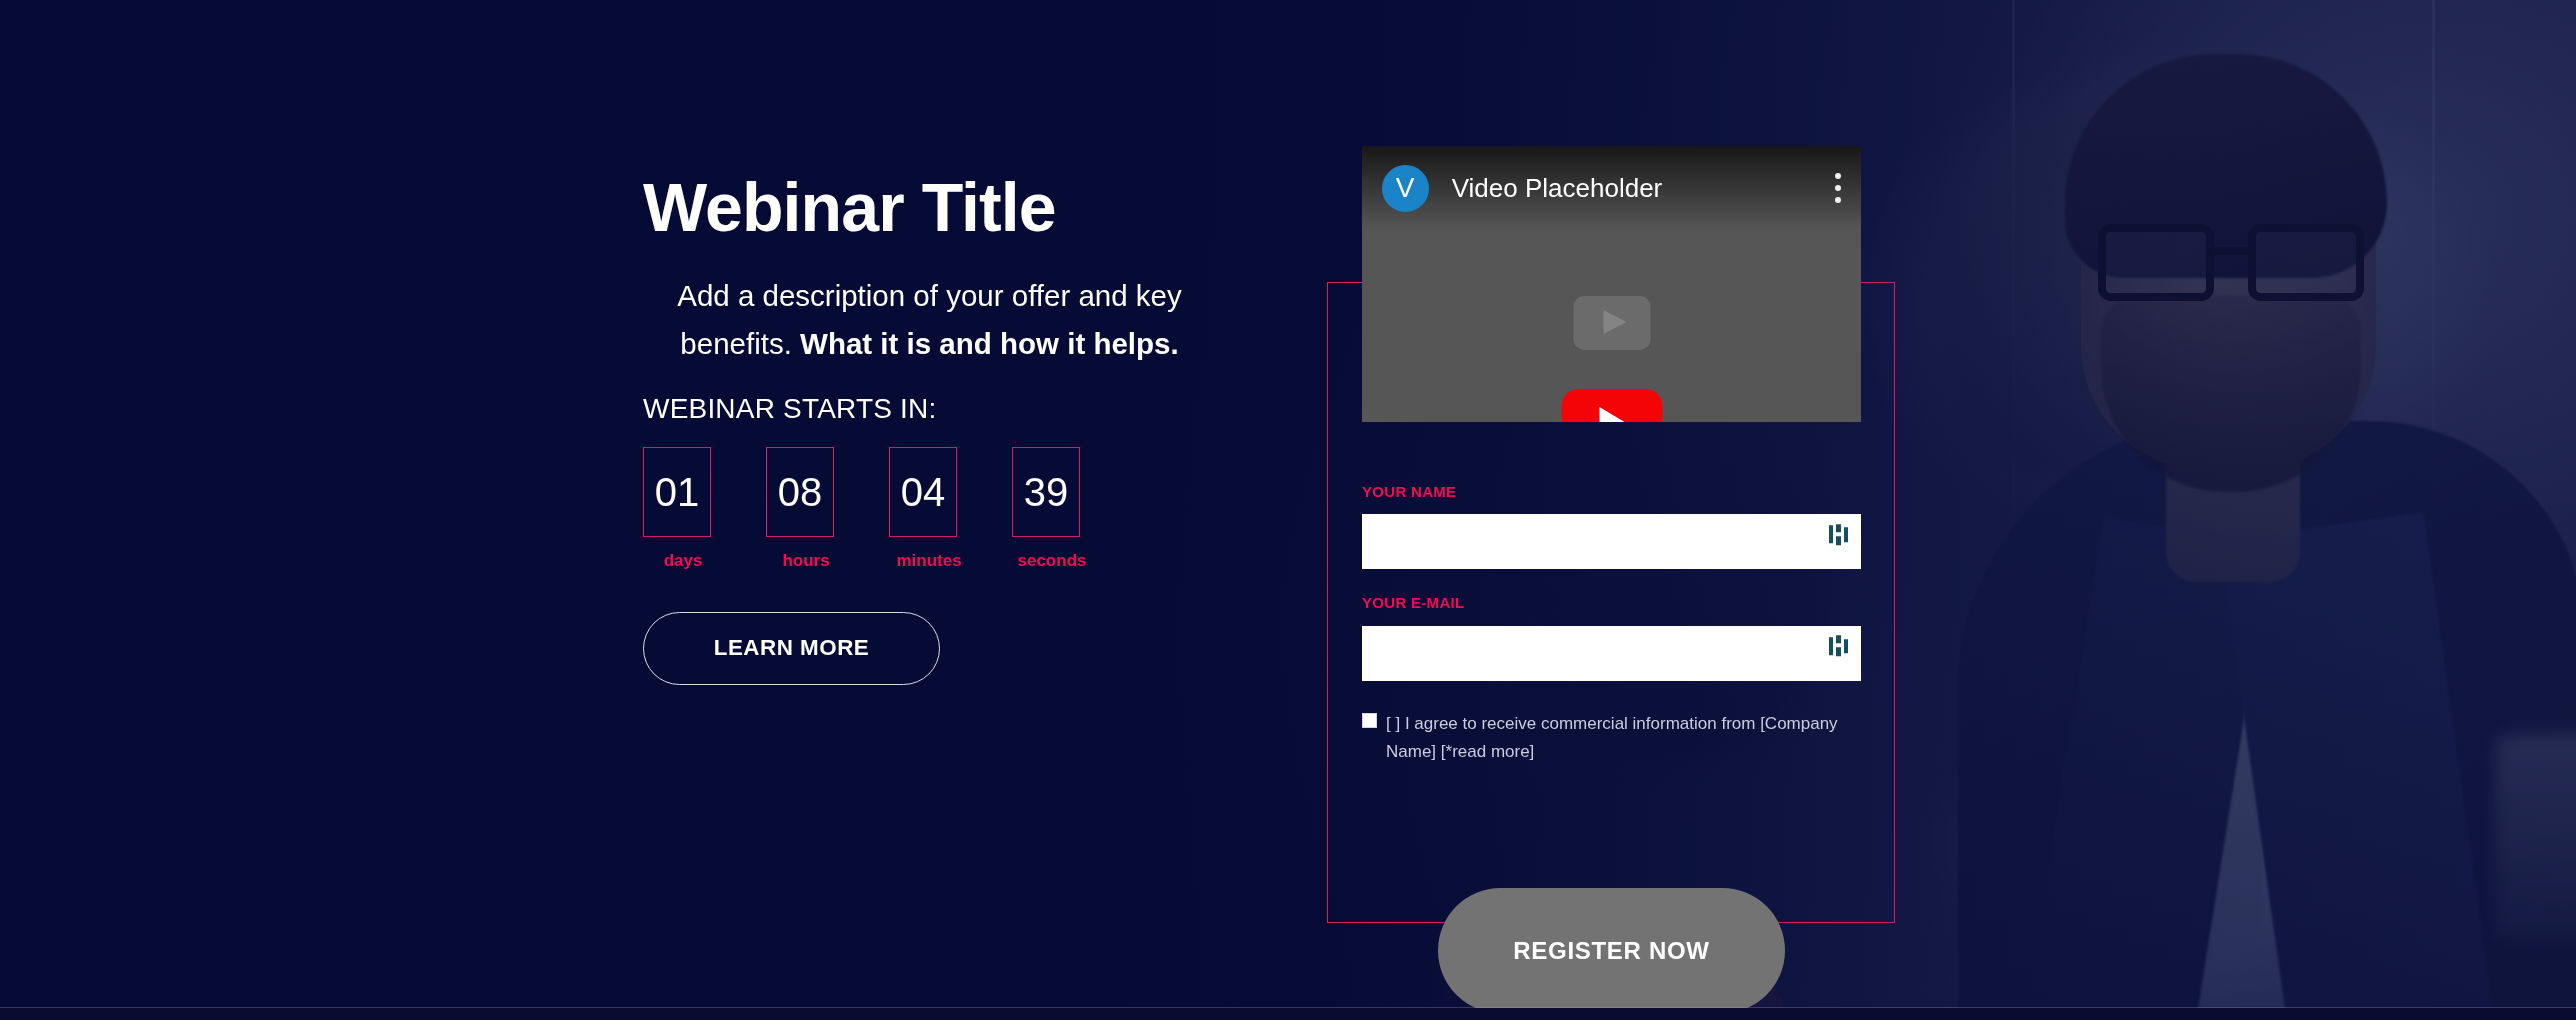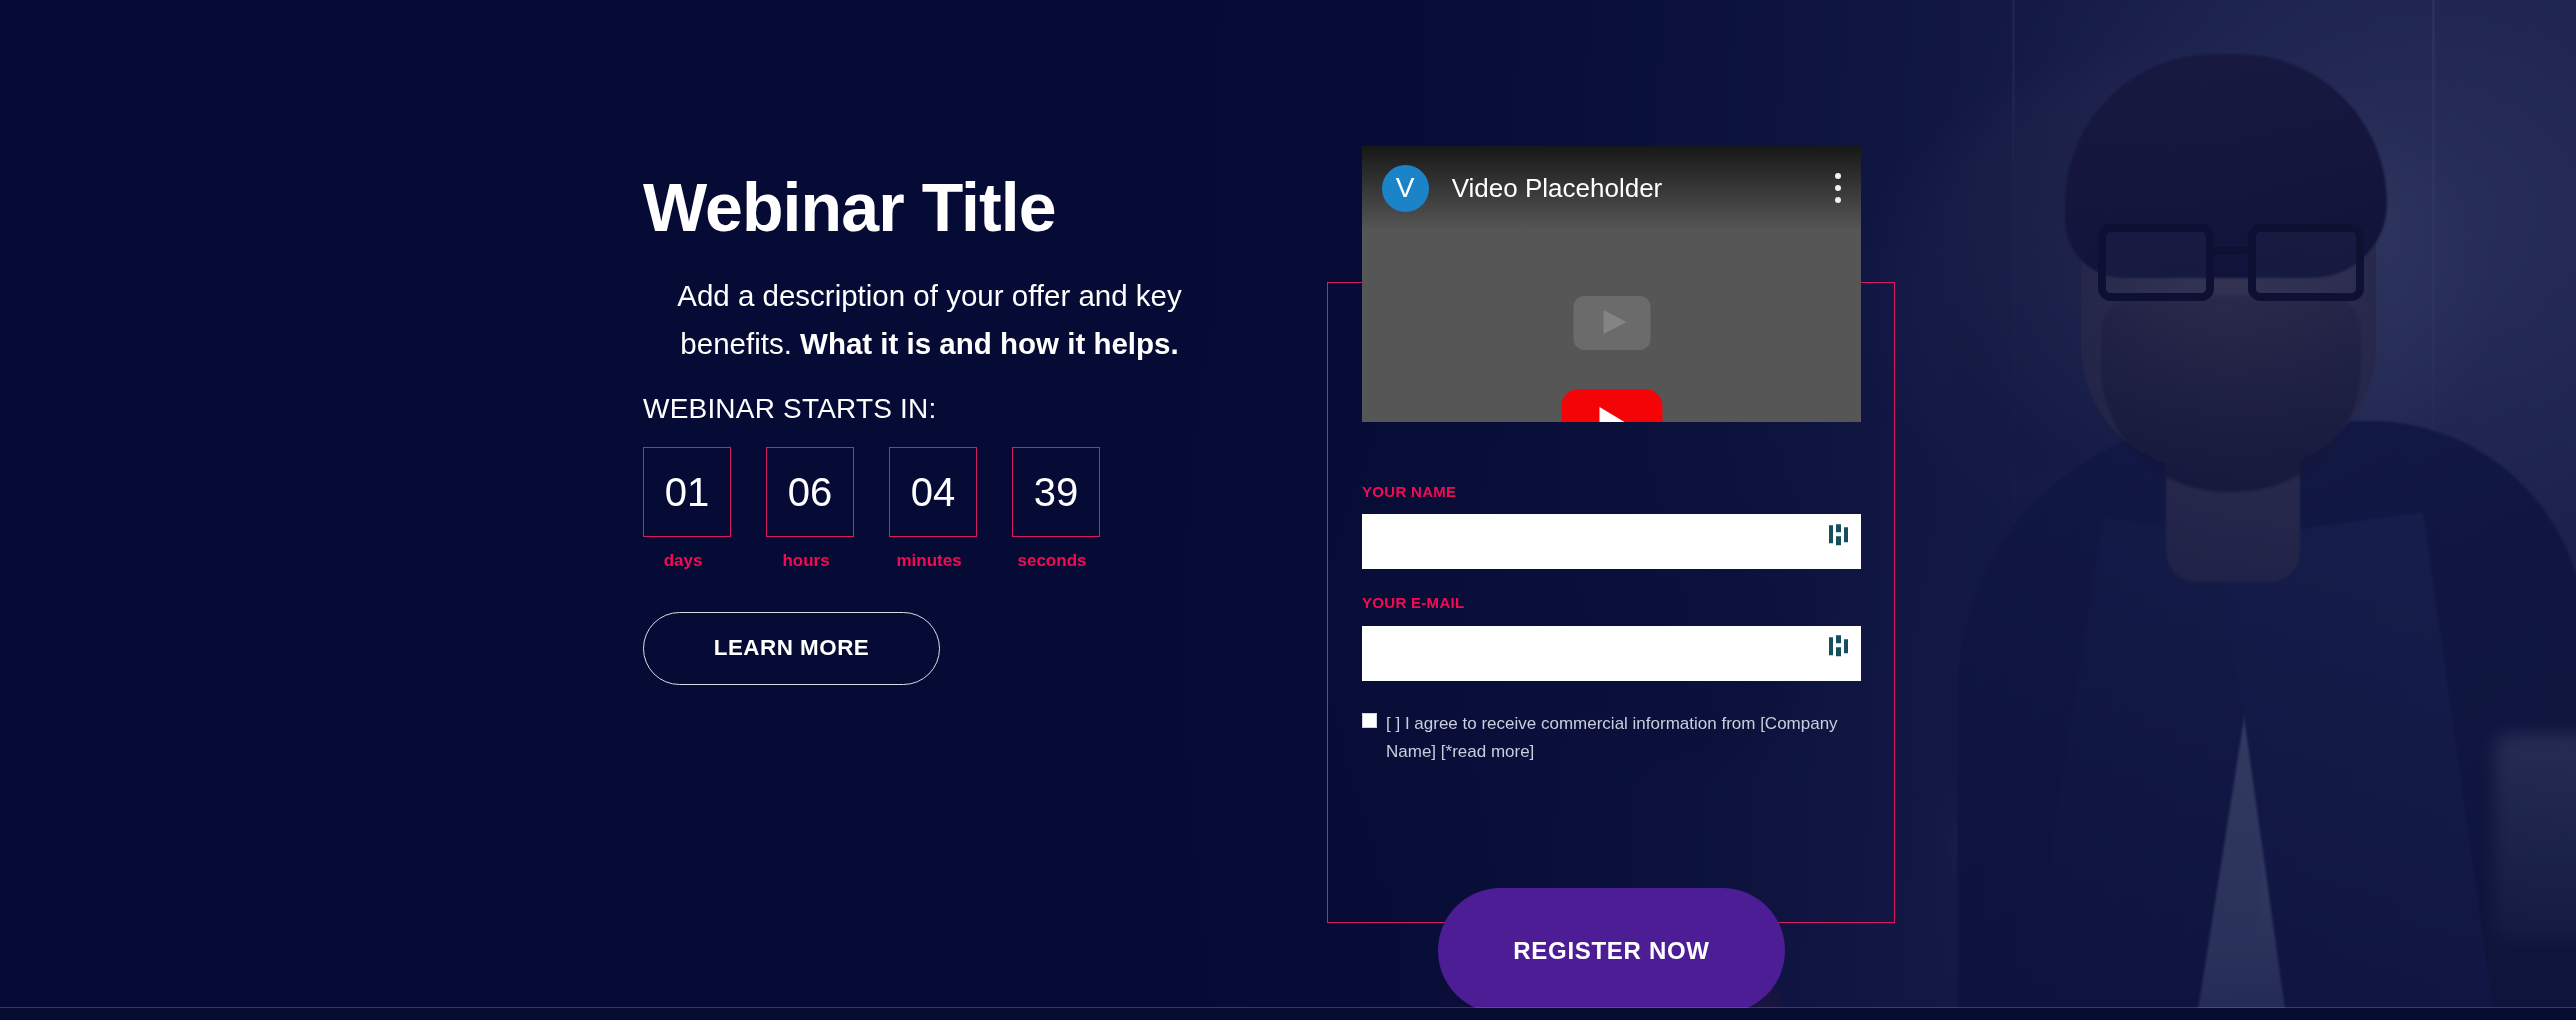--- a/index.html
+++ b/index.html
@@ -149,21 +149,21 @@
   }
   .desc b{ font-weight:bold; }
 
   .starts-in{
     margin-top:25px; font-size:28px; font-weight:normal; color:#fff; letter-spacing:0.2px;
   }
 
   .countdown{ margin-top:21.5px; display:flex; gap:43px; }
   .cd-unit{ width:80px; text-align:center; }
   .cd-box{
-    width:88px; height:90px; border:0.9px solid #d81b60;
+    width:68px; height:90px; border:0.9px solid #d81b60;
     display:flex; align-items:center; justify-content:center;
   }
   .cd-num{ font-size:40px; color:#fff; font-weight:300; line-height:1; }
   .cd-lab{ margin-top:14.3px; font-size:17px; color:#f50a52; font-weight:bold; }
 
   .learn-btn{
     margin-top:41px; width:297px; height:73px; border-radius:37px;
     border:0.9px solid rgba(255,255,255,.85); background:transparent;
     color:#fff; font-size:22.4px; font-weight:bold; letter-spacing:0.5px;
     display:flex; align-items:center; justify-content:center; cursor:pointer;
@@ -239,21 +239,21 @@
   .consent-box{
     width:15px; height:15px; background:#fff; border:0.9px solid #cfd3e0;
     margin-top:3.6px; flex:0 0 auto; cursor:pointer;
   }
   .consent-txt{
     color:#c9cddd; font-size:17px; line-height:28px; font-weight:300; width:474px;
   }
 
   .register-btn{
     position:absolute; left:1438px; top:888px; width:347px; height:125px;
-    border-radius:63px; border:0; background:#4c1d95; color:#fff;
+    border-radius:63px; border:0; background:#737373; color:#fff;
     font-size:24px; font-weight:bold; letter-spacing:0.7px; cursor:pointer;
     font-family:"Liberation Sans", sans-serif;
   }
   .register-btn-2{
     position:absolute; left:1438px; top:974px; width:347px; height:81px;
     border-radius:41px; background:#e2094a; opacity:.9; z-index:-1;
   }
 </style>
 </head>
 <body>
@@ -300,21 +300,21 @@
 
   <div class="countdown">
     <div class="cd-unit">
       <div class="cd-box">
         <span class="cd-num">01</span>
       </div>
       <div class="cd-lab">days</div>
     </div>
     <div class="cd-unit">
       <div class="cd-box">
-        <span class="cd-num">06</span>
+        <span class="cd-num">08</span>
       </div>
       <div class="cd-lab">hours</div>
     </div>
     <div class="cd-unit">
       <div class="cd-box">
         <span class="cd-num">04</span>
       </div>
       <div class="cd-lab">minutes</div>
     </div>
     <div class="cd-unit">

